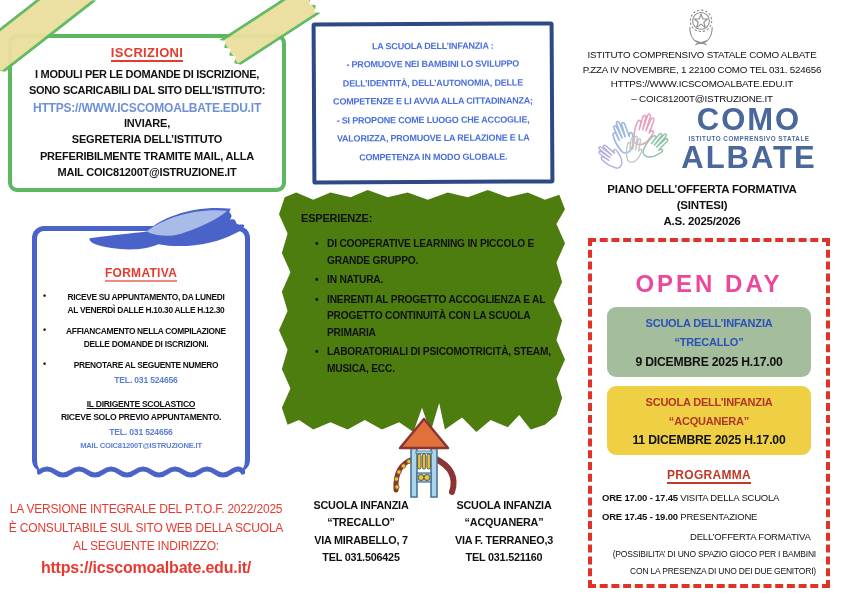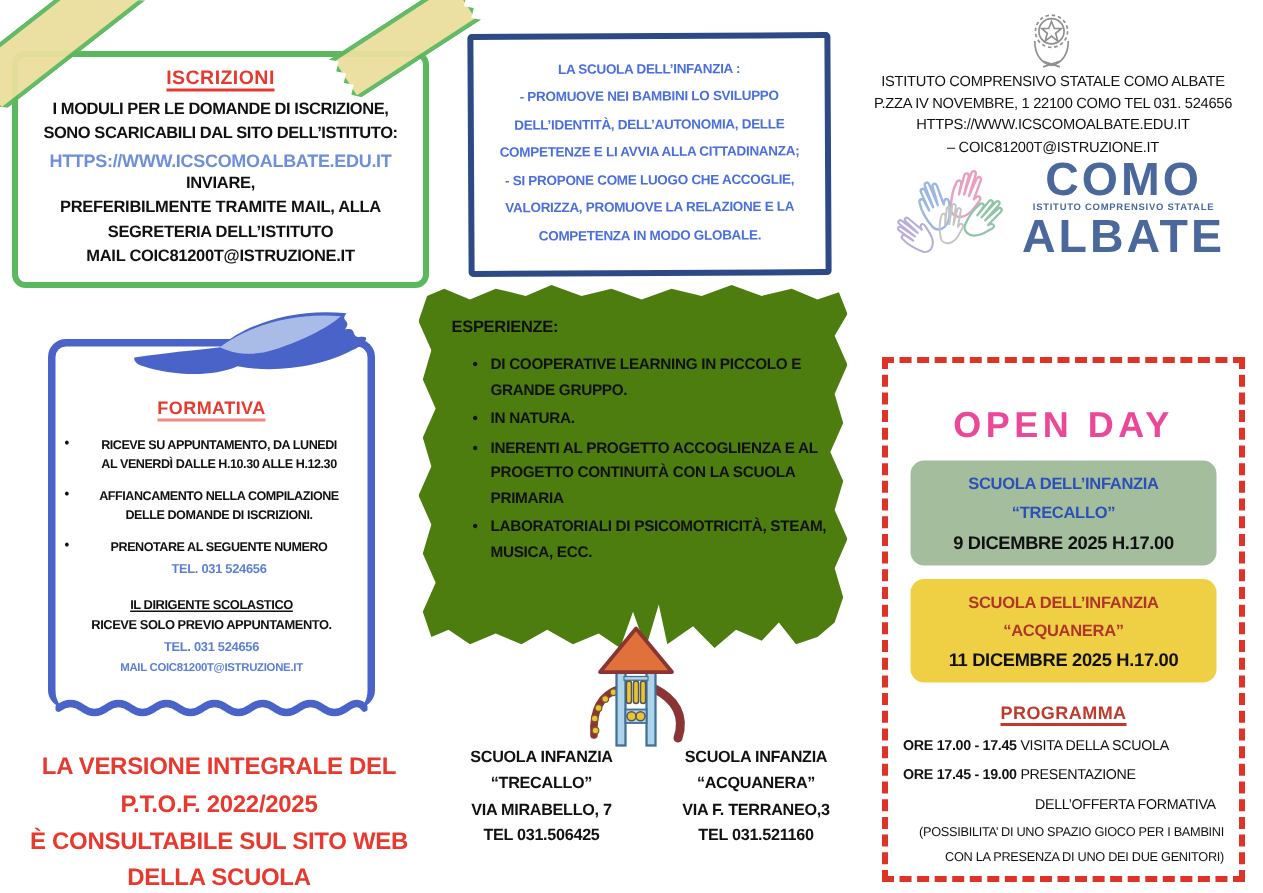--- a/index.html
+++ b/index.html
@@ -30,21 +30,21 @@
   .srow{display:flex;margin-top:9px;}
   .sb{width:10px;font-size:9px;font-weight:bold;color:#111;text-align:left;}
   .stext{flex:1;font-weight:bold;font-size:8.4px;letter-spacing:-0.3px;line-height:1.5;color:#111;}
   .tel{color:#5b7fd4;font-weight:bold;font-size:8.6px;letter-spacing:-0.2px;margin-top:2px;}
   .dir{margin-top:11px;font-weight:bold;font-size:8.6px;letter-spacing:-0.3px;line-height:1.5;color:#111;}
   .dir .u{text-decoration:underline;}
   .mail-link{color:#5b7fd4;font-weight:bold;font-size:7.6px;letter-spacing:-0.2px;margin-top:1px;cursor:pointer;}
   .squiggle{position:absolute;left:0px;bottom:-8px;width:208px;height:16px;}
 
   .ptof{left:0px;top:500px;width:292px;text-align:center;color:#e8392f;}
-  .ptof-line{font-weight:bold;font-size:16px;letter-spacing:-0.2px;line-height:1.55;}
+  .ptof-line{font-weight:normal;font-size:12px;letter-spacing:-0.2px;line-height:1.55;}
   .ptof-link{font-weight:bold;font-size:16px;letter-spacing:-0.2px;margin-top:3px;cursor:pointer;}
 
   
   .infanzia-box{left:312px;top:22px;width:242px;height:162px;border:4px solid #2d4a86;border-radius:3px;
                 box-sizing:border-box;padding:11px 4px 0 4px;text-align:center;transform:rotate(-0.3deg);}
   .inf-line{color:#4a6edd;font-weight:bold;font-size:9px;letter-spacing:-0.2px;line-height:2.05;}
 
   .paper{left:279px;top:190px;width:286px;height:242px;background:#4d7c0f;box-sizing:border-box;
          padding:22px 14px 0 22px;
          clip-path:polygon(2% 3%,6% 1%,12% 4%,18% 1%,25% 3%,31% 0%,38% 3%,45% 1%,52% 4%,59% 1%,66% 3%,73% 0%,80% 3%,87% 1%,93% 4%,98% 2%,100% 8%,97% 14%,100% 22%,97% 30%,99% 38%,96% 46%,99% 54%,97% 62%,100% 70%,97% 78%,99% 86%,97% 93%,93% 97%,88% 99%,84% 93%,80% 98%,74% 95%,69% 100%,64% 94%,58% 99%,56% 88%,53% 100%,50% 90%,47% 100%,42% 96%,36% 99%,30% 95%,24% 99%,18% 96%,12% 99%,7% 95%,3% 97%,1% 90%,4% 82%,1% 74%,3% 66%,0% 58%,3% 50%,1% 42%,4% 34%,1% 26%,3% 18%,0% 10%);}
@@ -97,22 +97,22 @@
 </head>
 <body>
 
 <div class="page">
 
   <div class="abs iscrizioni-box">
     <span class="red-title">ISCRIZIONI</span>
     <div class="iscr-body">I MODULI PER LE DOMANDE DI ISCRIZIONE, SONO SCARICABILI DAL SITO DELL’ISTITUTO:</div>
     <span class="iscr-link">HTTPS://WWW.ICSCOMOALBATE.EDU.IT</span>
     <div class="iscr-line">INVIARE,</div>
+    <div class="iscr-line">SEGRETERIA DELL’ISTITUTO</div>
     <div class="iscr-line">PREFERIBILMENTE TRAMITE MAIL, ALLA</div>
-    <div class="iscr-line">SEGRETERIA DELL’ISTITUTO</div>
     <div class="iscr-line">MAIL COIC81200T@ISTRUZIONE.IT</div>
   </div>
   <div class="tape tape-tl"></div>
   <div class="tape tape-tr"></div>
 
   <div class="abs segreteria-box">
     <svg class="brush" viewBox="0 0 190 55">
       <path fill="#4a63c8" d="M4,38 C30,34 48,33 62,31 C78,16 112,4 148,8 C143,14 152,12 147,19 C156,17 150,25 158,24 C166,23 158,31 152,33 C132,44 100,49 74,44 C56,52 28,50 10,44 C6,43 3,40 4,38 Z"></path>
       <path fill="#a9bce8" d="M62,31 C80,17 112,7 144,10 C138,16 120,26 98,33 C86,37 72,36 62,31 Z"></path>
     </svg>
@@ -241,20 +241,25 @@
       <use href="#handp" stroke="#b8aede" transform="translate(2,26) rotate(-52 16 20) scale(0.88)"></use>
       <use href="#handp" stroke="#c4c4c4" transform="translate(26,22) rotate(8 16 20) scale(0.82)"></use>
     </svg>
     <div class="logo-text">
       <div class="logo-big">COMO</div>
       <div class="logo-small">ISTITUTO COMPRENSIVO STATALE</div>
       <div class="logo-big">ALBATE</div>
     </div>
   </div>
 
+  <div class="abs piano">
+    <div>PIANO DELL’OFFERTA FORMATIVA</div>
+    <div>(SINTESI)</div>
+    <div>A.S. 2025/2026</div>
+  </div>
 
   <div class="abs openday-box">
     <div class="openday-title">OPEN DAY</div>
 
     <div class="card card-green">
       <div class="card-line">SCUOLA DELL’INFANZIA</div>
       <div class="card-line">“TRECALLO”</div>
       <div class="card-date">9 DICEMBRE 2025 H.17.00</div>
     </div>
 

